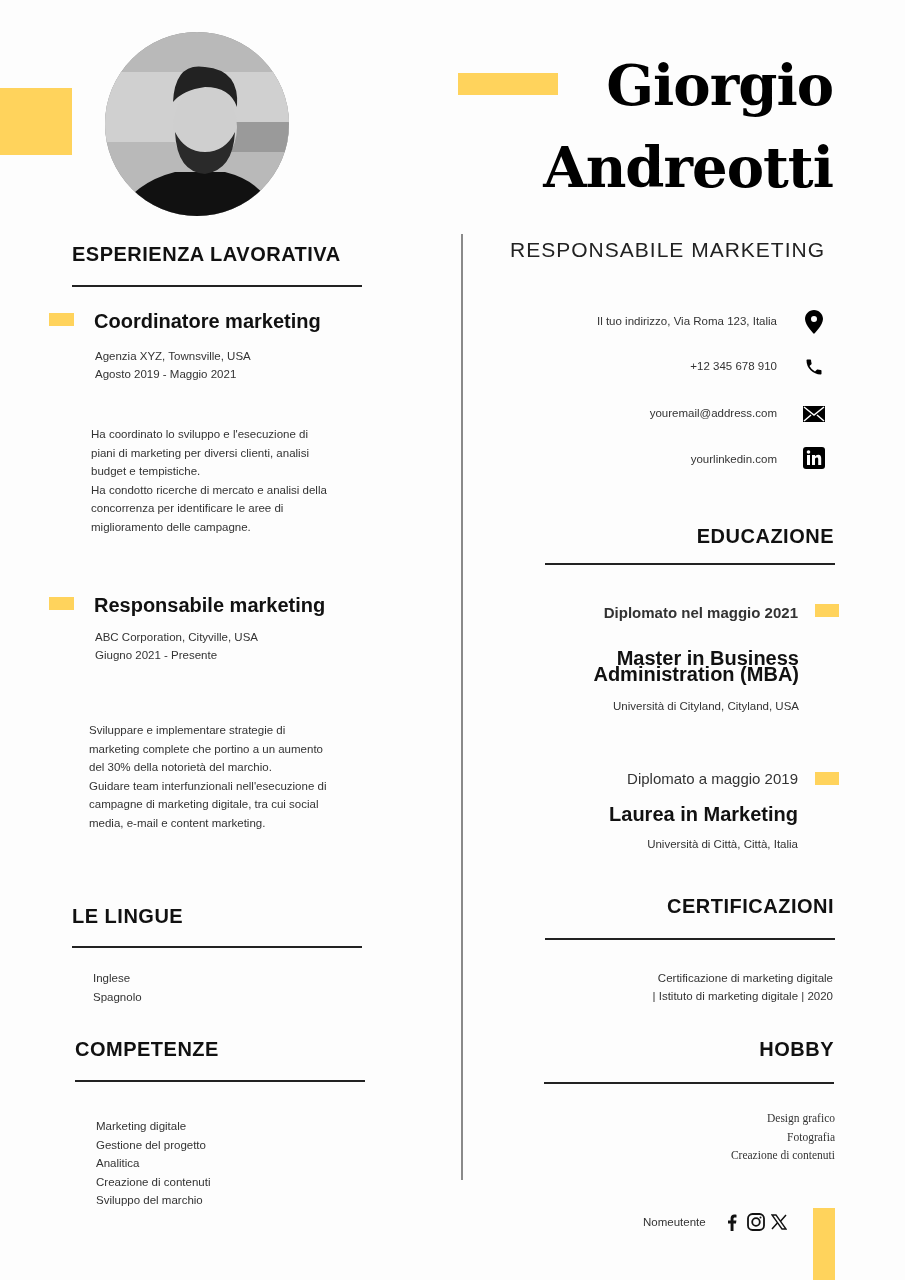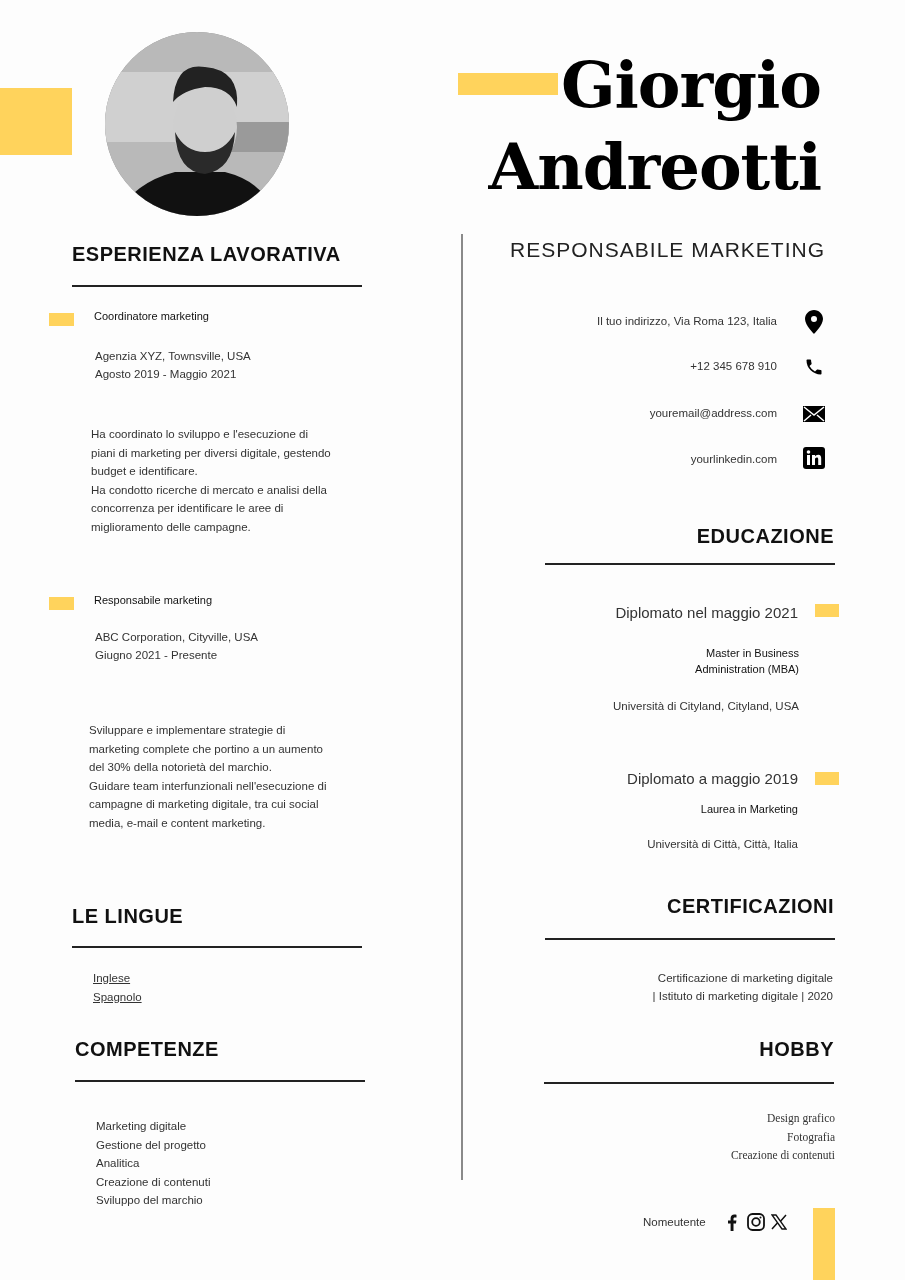--- a/index.html
+++ b/index.html
@@ -1,25 +1,25 @@
 <!DOCTYPE html>
 <html><head>
 <meta charset="utf-8">
 <style>
   html, body { margin:0; padding:0; }
   body { width:905px; height:1280px; position:relative; background:#fdfdfd; font-family:"Liberation Sans", sans-serif; color:#1a1a1a; overflow:hidden; }
   .abs { position:absolute; }
   .yellow { background:#ffd35c; }
   .photo { left:105px; top:32px; width:184px; height:184px; border-radius:50%; overflow:hidden; background:#888; }
-  .name { font-family:"DejaVu Serif", serif; font-weight:bold; color:#000; font-size:64px; line-height:70px; text-align:right; right:84px; letter-spacing:-1px; }
+  .name { font-family:"DejaVu Serif", serif; font-weight:bold; color:#000; font-size:56px; line-height:70px; text-align:right; right:72px; letter-spacing:-1px; }
   .role { right:80px; top:238px; font-size:21px; letter-spacing:1px; color:#222; font-weight:normal; }
   .vline { left:461px; top:234px; width:2px; height:946px; background:#8a8a8a; }
   .h2 { font-size:20px; font-weight:bold; color:#111; letter-spacing:0.5px; }
   .hr { height:1.5px; background:#222; }
-  .job-title { font-size:11px; font-weight:normal; color:#111; }
+  .job-title { font-size:20px; font-weight:bold; color:#111; }
   .small { font-size:11.5px; color:#333; line-height:18.5px; }
   .right { text-align:right; }
   .contact { right:128px; font-size:11.5px; color:#333; text-align:right; }
   .icon { width:22px; height:22px; display:flex; align-items:center; justify-content:center; }
 </style>
 </head>
 <body>
 
 <div class="abs yellow" style="left:0;top:88px;width:72px;height:67px;"></div>
 <div class="abs yellow" style="left:458px;top:73px;width:100px;height:22px;"></div>
@@ -45,43 +45,43 @@
 
 <div class="abs h2" style="left:72px;top:243px;">ESPERIENZA LAVORATIVA</div>
 <div class="abs hr" style="left:72px;top:285px;width:290px;"></div>
 
 <div class="abs yellow" style="left:49px;top:313px;width:25px;height:13px;"></div>
 <div class="abs job-title" style="left:94px;top:310px;">Coordinatore marketing</div>
 <div class="abs small" style="left:95px;top:347px;">Agenzia XYZ, Townsville, USA</div>
 <div class="abs small" style="left:95px;top:365px;">Agosto 2019 - Maggio 2021</div>
 <div class="abs small" style="left:91px;top:425px;">
   <div>Ha coordinato lo sviluppo e l'esecuzione di</div>
-  <div>piani di marketing per diversi digitale, gestendo</div>
-  <div>budget e identificare.</div>
+  <div>piani di marketing per diversi clienti, analisi</div>
+  <div>budget e tempistiche.</div>
   <div>Ha condotto ricerche di mercato e analisi della</div>
   <div>concorrenza per identificare le aree di</div>
   <div>miglioramento delle campagne.</div>
 </div>
 
 <div class="abs yellow" style="left:49px;top:597px;width:25px;height:13px;"></div>
 <div class="abs job-title" style="left:94px;top:594px;">Responsabile marketing</div>
 <div class="abs small" style="left:95px;top:628px;">ABC Corporation, Cityville, USA</div>
 <div class="abs small" style="left:95px;top:646px;">Giugno 2021 - Presente</div>
 <div class="abs small" style="left:89px;top:721px;">
   <div>Sviluppare e implementare strategie di</div>
   <div>marketing complete che portino a un aumento</div>
   <div>del 30% della notorietà del marchio.</div>
   <div>Guidare team interfunzionali nell'esecuzione di</div>
   <div>campagne di marketing digitale, tra cui social</div>
   <div>media, e-mail e content marketing.</div>
 </div>
 
 <div class="abs h2" style="left:72px;top:905px;">LE LINGUE</div>
 <div class="abs hr" style="left:72px;top:946px;width:290px;"></div>
-<div class="abs small" style="left:93px;top:969px;text-decoration:underline;">
+<div class="abs small" style="left:93px;top:969px;">
   <div>Inglese</div>
   <div>Spagnolo</div>
 </div>
 
 <div class="abs h2" style="left:75px;top:1038px;">COMPETENZE</div>
 <div class="abs hr" style="left:75px;top:1080px;width:290px;"></div>
 <div class="abs small" style="left:96px;top:1117px;">
   <div>Marketing digitale</div>
   <div>Gestione del progetto</div>
   <div>Analitica</div>
@@ -116,21 +116,21 @@
       <rect x="4" y="8" width="3" height="10" fill="#fff"></rect>
       <circle cx="5.5" cy="5" r="1.8" fill="#fff"></circle>
       <path d="M9 8h3v1.5c.6-1 1.7-1.8 3.2-1.8 2.3 0 3 1.5 3 3.8V18h-3v-5.8c0-1.2-.4-1.8-1.4-1.8s-1.8.7-1.8 1.9V18H9z" fill="#fff"></path>
     </svg>
 </div>
 
 <div class="abs h2 right" style="right:71px;top:525px;">EDUCAZIONE</div>
 <div class="abs hr" style="left:545px;top:563px;width:290px;"></div>
 
 <div class="abs yellow" style="left:815px;top:604px;width:24px;height:13px;"></div>
-<div class="abs right" style="right:107px;top:604px;font-size:15px;color:#333;">Diplomato nel maggio 2021</div>
+<div class="abs right" style="right:107px;top:604px;font-size:15px;color:#333;font-weight:bold;">Diplomato nel maggio 2021</div>
 <div class="abs job-title right" style="right:106px;top:639px;margin-top:8px;">Master in Business</div>
 <div class="abs job-title right" style="right:106px;top:663px;text-align:center;">Administration (MBA)</div>
 <div class="abs small right" style="right:106px;top:697px;">Università di Cityland, Cityland, USA</div>
 
 <div class="abs yellow" style="left:815px;top:772px;width:24px;height:13px;"></div>
 <div class="abs right" style="right:107px;top:770px;font-size:15px;color:#333;">Diplomato a maggio 2019</div>
 <div class="abs job-title right" style="right:107px;top:803px;">Laurea in Marketing</div>
 <div class="abs small right" style="right:107px;top:835px;margin-left:12px;">Università di Città, Città, Italia</div>
 
 <div class="abs h2 right" style="right:71px;top:895px;text-align:right;">CERTIFICAZIONI</div>

